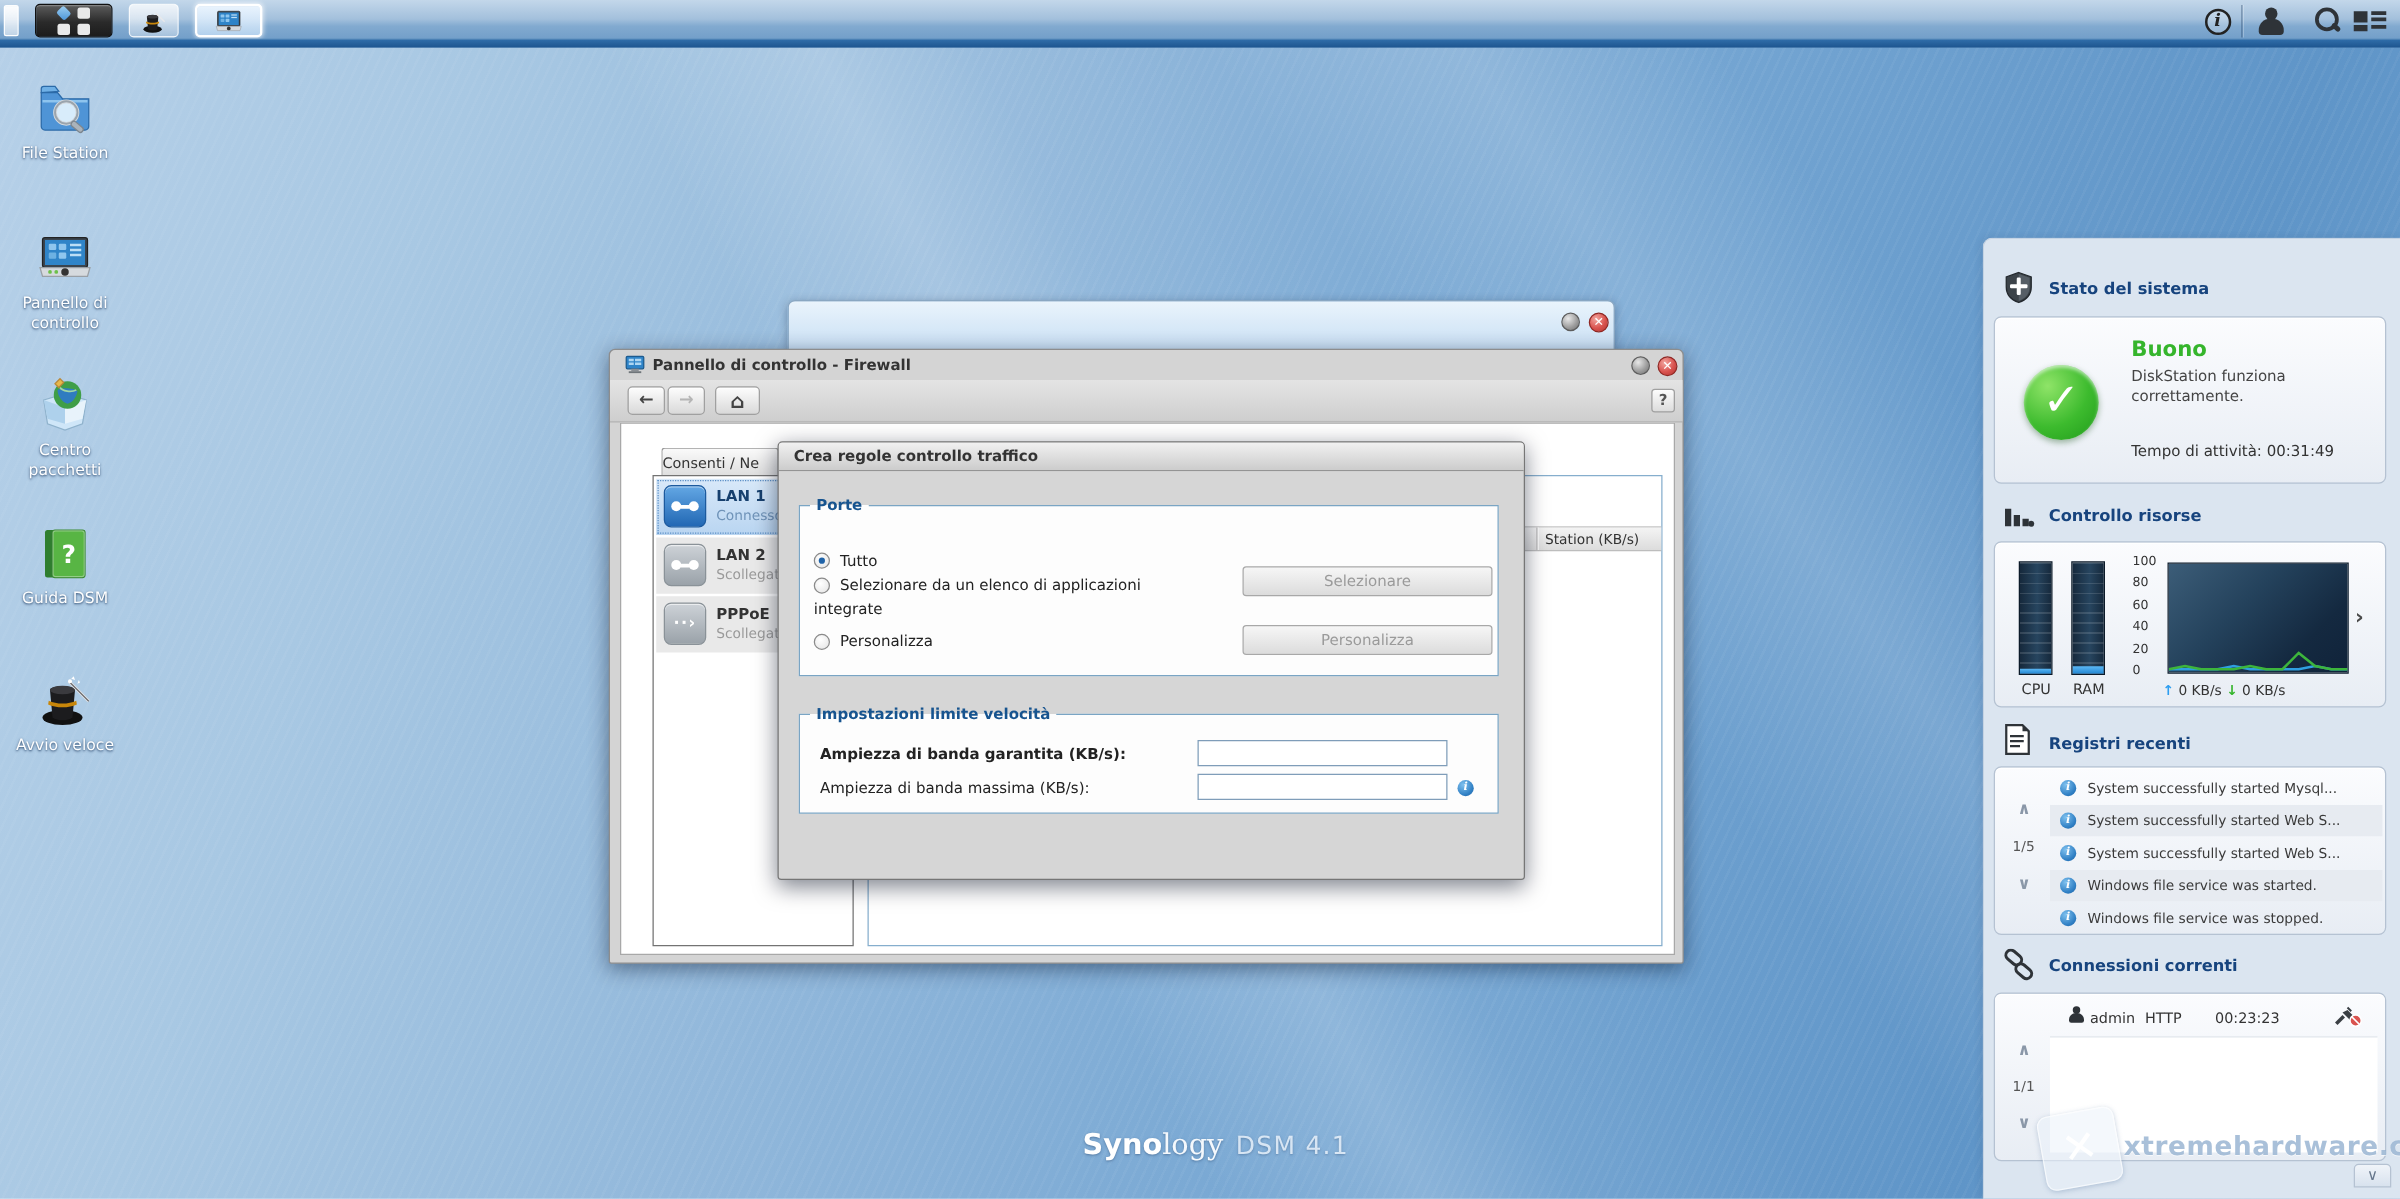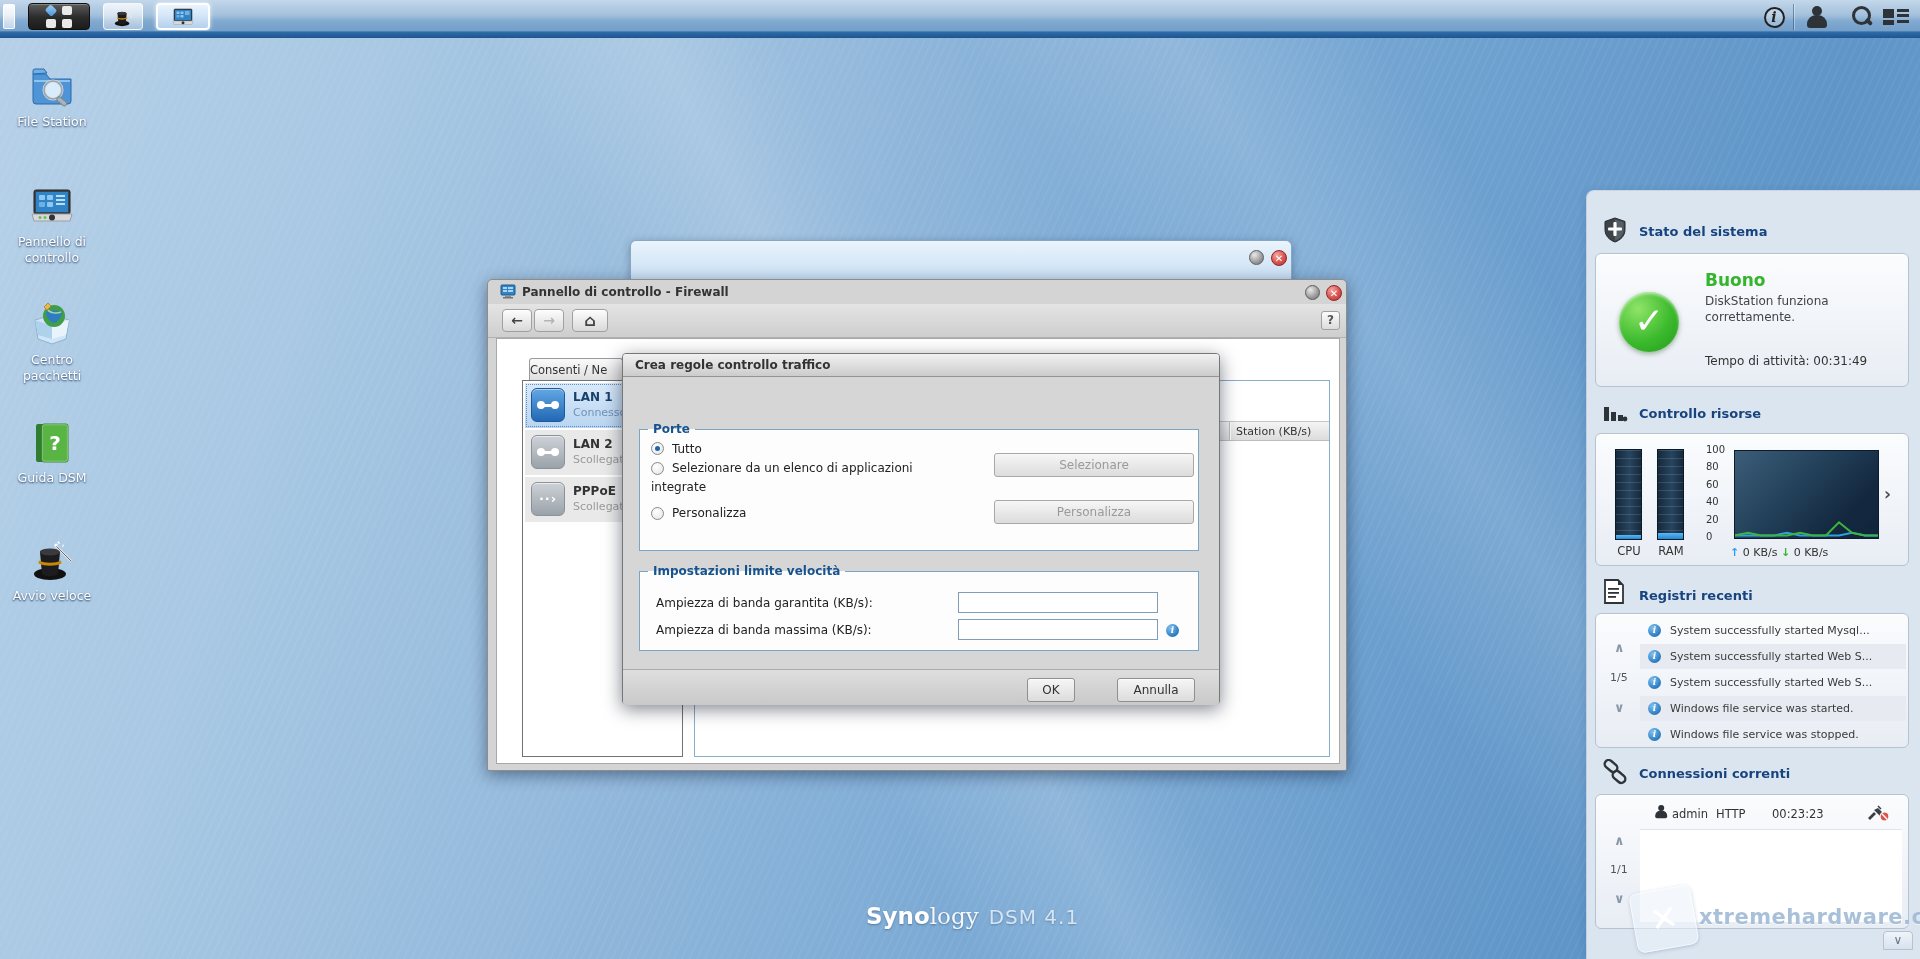--- a/index.html
+++ b/index.html
@@ -282,46 +282,42 @@
       </div>
     </div>
   </div>
 </div>
 
 <div id="dlg">
   <div class="titlebar">
     <span class="title">Crea regole controllo traffico</span>
   </div>
 
-  <div class="fieldset" style="top:75px;height:122px;">
+  <div class="fieldset" style="top:50px;height:137px;">
     <span class="legend">Porte</span>
   </div>
   <span class="radio sel" style="left:28px;top:88px;"></span>
   <span class="dlg-lbl" style="left:49px;top:88px;">Tutto</span>
   <span class="radio" style="left:28px;top:108px;"></span>
   <span class="dlg-lbl" style="left:49px;top:107px;">Selezionare da un elenco di applicazioni</span>
   <span class="dlg-lbl" style="left:28px;top:126px;">integrate</span>
   <span class="dlg-btn disabled" style="left:335px;top:99px;width:200px;">Selezionare</span>
   <span class="radio" style="left:28px;top:153px;"></span>
   <span class="dlg-lbl" style="left:49px;top:152px;">Personalizza</span>
   <span class="dlg-btn disabled" style="left:335px;top:146px;width:200px;">Personalizza</span>
 
   <div class="fieldset" style="top:217px;height:80px;">
     <span class="legend">Impostazioni limite velocità</span>
   </div>
-  <span class="dlg-lbl" style="left:33px;top:242px;">Ampiezza di banda garantita (KB/s):</span>
+  <span class="dlg-lbl" style="left:33px;top:242px;font-weight:bold;">Ampiezza di banda garantita (KB/s):</span>
   <input class="dlg-input" style="left: 335px; top: 238px;">
   <span class="dlg-lbl" style="left:33px;top:269px;">Ampiezza di banda massima (KB/s):</span>
   <input class="dlg-input" style="left: 335px; top: 265px;">
   <span class="info-dot" style="position:absolute;left:543px;top:270px;">i</span>
 
-  <div id="dlg-footer">
-    <span class="dlg-btn enabled" style="left:404px;top:8px;width:48px;">OK</span>
-    <span class="dlg-btn enabled" style="left:494px;top:8px;width:78px;">Annulla</span>
-  </div>
 </div>
 
 <div id="sidebar">
 
   <svg style="position:absolute;left:16px;top:26px;" width="24" height="26" viewBox="0 0 24 26">
     <path d="M12 1l10 3.5v8c0 6.5-4.5 10.5-10 12.5C6.5 23 2 19 2 12.5v-8z" fill="#3c4349" stroke="#23282d"></path>
     <path d="M12 2.2l8.7 3v7.3c0 5.7-3.9 9.3-8.7 11.2z" fill="#565e66"></path>
     <rect x="10.4" y="5" width="3.2" height="14" rx="1" fill="#fff"></rect>
       <rect x="5" y="10.4" width="14" height="3.2" rx="1" fill="#fff"></rect>
   </svg>

